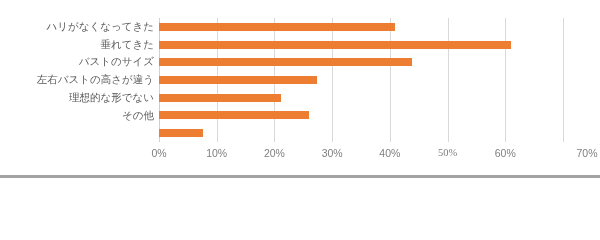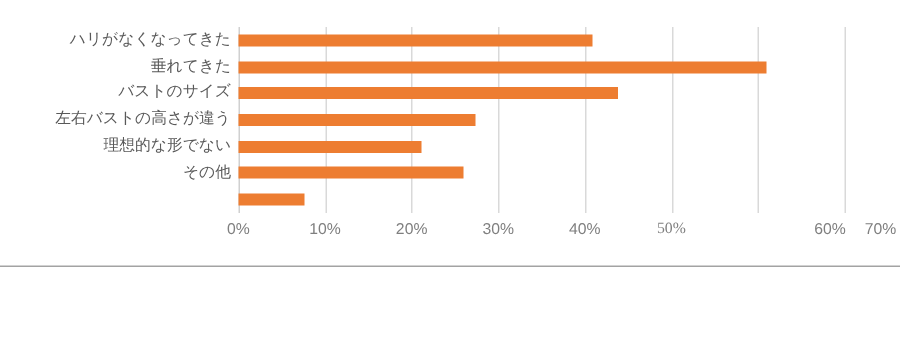--- a/index.html
+++ b/index.html
@@ -9,21 +9,21 @@
   }
   body {
     font-family: "Liberation Sans", "DejaVu Sans", sans-serif;
   }
   #chart-root {
     position: relative;
     width: 600px;
     height: 178px;
     background: #ffffff;
     box-sizing: border-box;
-    border-bottom: 1px solid #a3a3a3;
+    border-bottom: 3px solid #a3a3a3;
     overflow: hidden;
   }
   
   #chart-title {
     position: absolute;
     left: 0;
     top: 0px;
     width: 600px;
     height: 9px;
     line-height: 9px;
@@ -158,17 +158,17 @@
       </div>
   </div>
 
   <div id="tick-labels">
       <div class="tick-label" style="left: 0%;">0%</div>
       <div class="tick-label" style="left: 14.2857%;">10%</div>
       <div class="tick-label" style="left: 28.5714%;">20%</div>
       <div class="tick-label" style="left: 42.8571%;">30%</div>
       <div class="tick-label" style="left: 57.1429%;">40%</div>
       <div class="tick-label" style="left: 71.4286%; font-family: Liberation Serif, serif;">50%</div>
-      <div class="tick-label" style="left: 85.7143%; margin-left: 48px;">60%</div>
+      <div class="tick-label" style="left: 85.7143%;">60%</div>
       <div class="tick-label" style="left: 100%; margin-left: 24px;">70%</div>
     </div>
 
 </div>
 
 </body></html>

